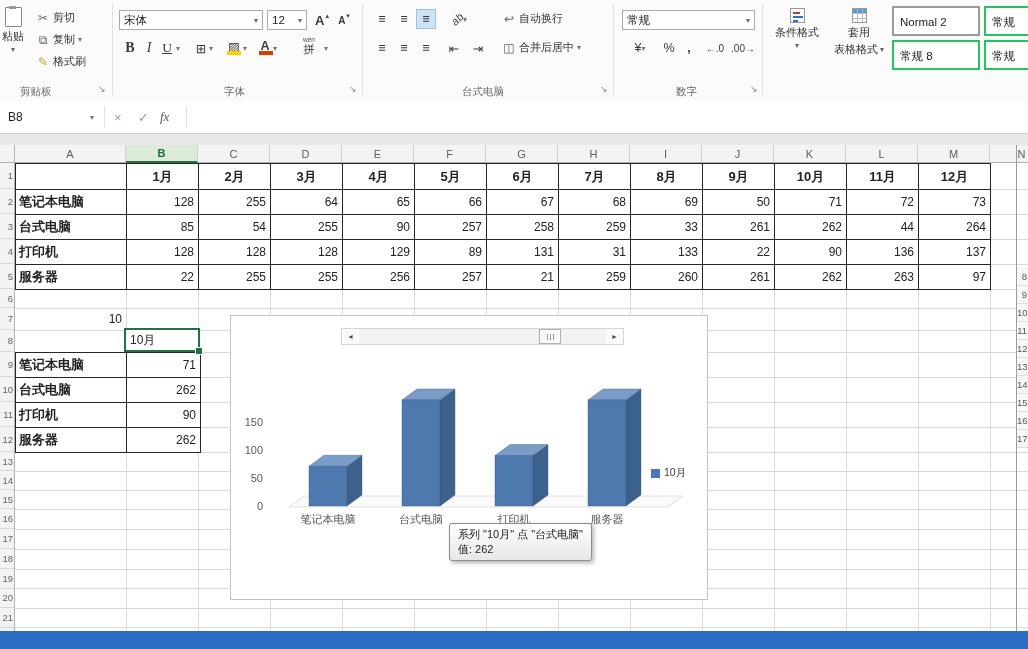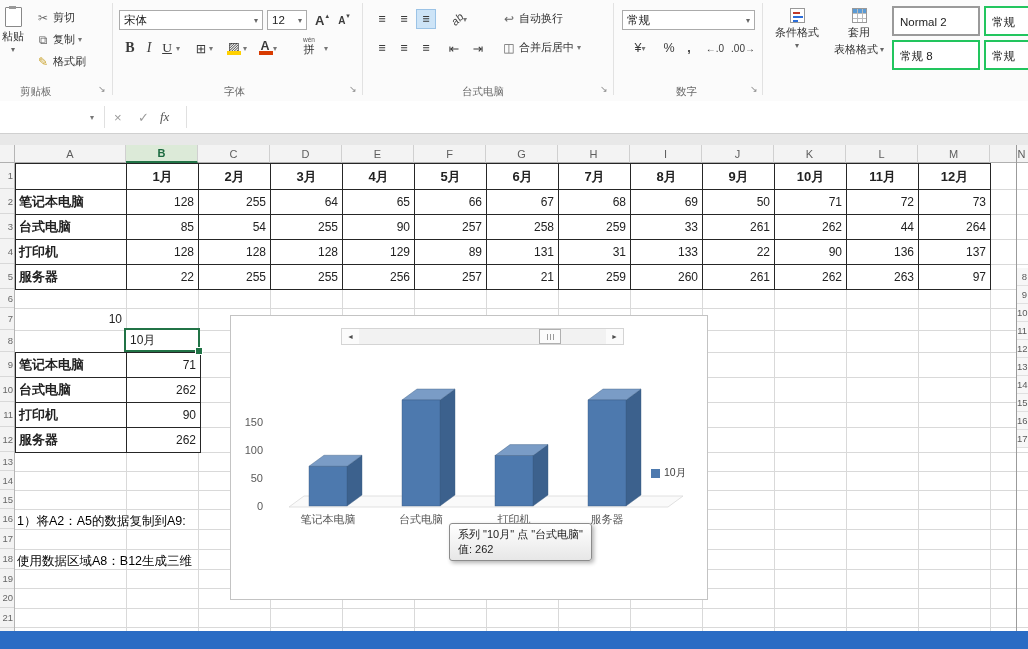--- a/index.html
+++ b/index.html
@@ -267,20 +267,21 @@
       <div id="styleGallery" style="left:892px;top:6px">
           <div class="gcell first">Normal 2</div>
           <div class="gcell">常规</div>
           <div class="gcell">常规 8</div>
           <div class="gcell">常规</div>
         </div>
     </div>
   </div>
 
   <div class="fbar">
+    <div class="namebox">B8</div>
     <div class="nbdd">
       <span>▾</span>
     </div>
     <div class="fsep" style="left:104px"></div>
     <div class="fbtn" style="left:114px">×</div>
     <div class="fbtn" style="left:138px">✓</div>
     <div class="fbtn fx" style="left:160px">fx</div>
     <div class="fsep" style="left:186px"></div>
   </div>
 
@@ -491,18 +492,16 @@
         </svg>
       <div class="legend">
         <span class="sw" id="legendSwatch" style="background: rgb(77, 121, 174);"></span>
         <span>10月</span>
       </div>
       <div class="tooltip">
         <div>系列 "10月" 点 "台式电脑"</div>
         <div>值: 262</div>
       </div>
     </div>
-  <div class="note" style="top: 377px;">1）将A2：A5的数据复制到A9:</div>
-      <div class="note" style="top: 417px;">使用数据区域A8：B12生成三维</div>
     </div>
 
   <div class="bottombar"></div>
 </div>
 
 </body></html>

